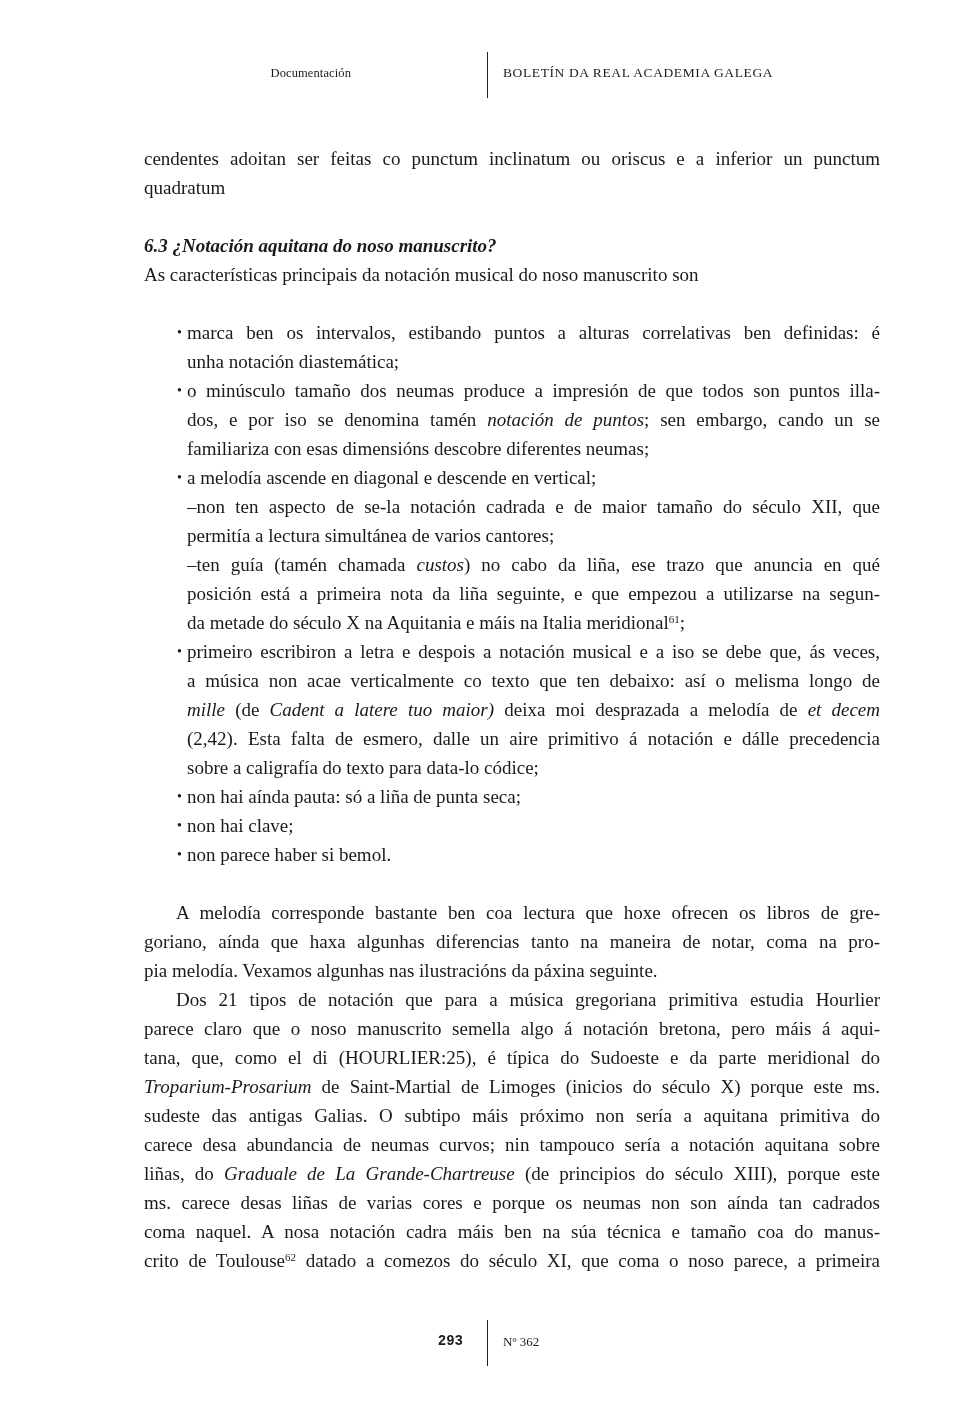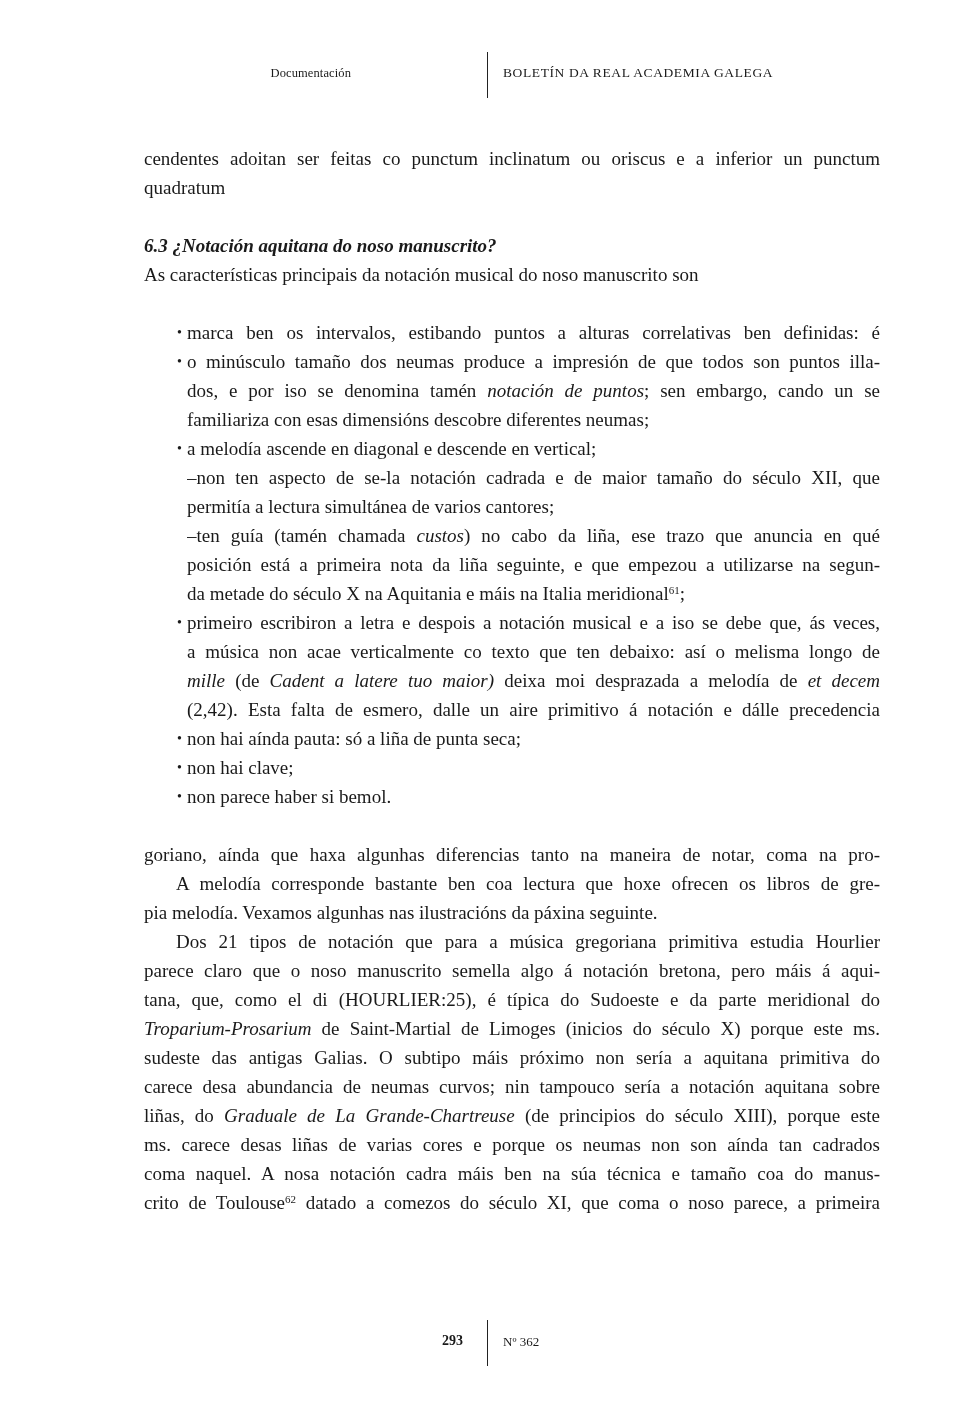--- a/index.html
+++ b/index.html
@@ -3,21 +3,21 @@
 <meta charset="utf-8">
 <style>
   html, body { margin: 0; padding: 0; background: #ffffff; }
   body { width: 975px; height: 1417px; position: relative; overflow: hidden;
          font-family: "Liberation Serif", "DejaVu Serif", serif; color: #1a1a1a; }
   .header { position: absolute; top: 52px; left: 0; width: 856px; height: 48px; }
   .header .sec { position: absolute; right: 505px; top: 14px; font-size: 12.5px; letter-spacing: 0.1px; }
   .header .rule { position: absolute; left: 487px; top: 0; width: 1px; height: 46px; background: #222; }
   .header .journal { position: absolute; left: 503px; top: 13px; font-size: 13.5px; letter-spacing: 0.6px; }
   .footer { position: absolute; top: 1320px; left: 0; width: 975px; height: 48px; }
-  .footer .pnum { position: absolute; right: 512px; top: 13px; font-size: 14px; font-weight: bold; }
+  .footer .pnum { position: absolute; right: 512px; top: 13px; font-size: 14px; font-weight: bold; font-family: Liberation Mono, monospace; }
   .footer .rule { position: absolute; left: 487px; top: 0; width: 1px; height: 46px; background: #222; }
   .footer .issue { position: absolute; left: 503px; top: 14px; font-size: 13px; text-align: center; }
   .content { position: absolute; left: 119px; top: 144px; width: 736px; font-size: 19px; line-height: 29px; margin-left: 25px; }
   .content p { margin: 0; text-align: justify; }
   .line { display: block; white-space: nowrap; }
   .jline { display: block; text-align: justify; text-align-last: justify; white-space: normal; height: 29px; overflow: hidden; }
   .h3 { font-weight: bold; margin-top: 29px !important; font-style: italic; }
   .list { margin: 29px 0 0 0; padding: 0; list-style: none; }
   .list .item { position: relative; padding-left: 43px; }
   .list .bullet { position: absolute; left: 33px; top: 0; font-size: 14px; }
@@ -44,20 +44,21 @@
   <p class="h3">6.3 ¿Notación aquitana do noso manuscrito?</p>
   <p>
       <span class="line">As características principais da notación musical do noso manuscrito son</span>
     </p>
 
   <div class="list">
 
     <div class="item">
       <span class="bullet">•</span>
       <span class="jline">marca ben os intervalos, estibando puntos a alturas correlativas ben definidas: é</span>
+      <span class="line">unha notación diastemática;</span>
     </div>
 
     <div class="item">
       <span class="bullet">•</span>
       <span class="jline">o minúsculo tamaño dos neumas produce a impresión de que todos son puntos illa-</span>
       <span class="jline"><span>dos, e por iso se denomina tamén </span><i>notación de puntos</i><span>; sen embargo, cando un se</span></span>
       <span class="line">familiariza con esas dimensións descobre diferentes neumas;</span>
     </div>
 
     <div class="item">
@@ -75,20 +76,21 @@
       <span class="jline">posición está a primeira nota da liña seguinte, e que empezou a utilizarse na segun-</span>
       <span class="line"><span>da metade do século X na Aquitania e máis na Italia meridional</span><sup>61</sup><span>;</span></span>
     </div>
 
     <div class="item">
       <span class="bullet">•</span>
       <span class="jline">primeiro escribiron a letra e despois a notación musical e a iso se debe que, ás veces,</span>
       <span class="jline">a música non acae verticalmente co texto que ten debaixo: así o melisma longo de</span>
       <span class="jline"><i>mille</i><span> (de </span><i>Cadent a latere tuo maior)</i><span> deixa moi desprazada a melodía de </span><i>et decem</i></span>
       <span class="jline">(2,42). Esta falta de esmero, dalle un aire primitivo á notación e dálle precedencia</span>
+      <span class="line">sobre a caligrafía do texto para data-lo códice;</span>
     </div>
 
     <div class="item">
       <span class="bullet">•</span>
       <span class="line">non hai aínda pauta: só a liña de punta seca;</span>
     </div>
 
     <div class="item">
       <span class="bullet">•</span>
       <span class="line">non hai clave;</span>
@@ -96,22 +98,22 @@
 
     <div class="item">
       <span class="bullet">•</span>
       <span class="line">non parece haber si bemol.</span>
     </div>
   </div>
 
   <div class="gap"></div>
 
   <p>
+    <span class="jline indent">A melodía corresponde bastante ben coa lectura que hoxe ofrecen os libros de gre-</span>
     <span class="jline">goriano, aínda que haxa algunhas diferencias tanto na maneira de notar, coma na pro-</span>
-    <span class="jline indent">A melodía corresponde bastante ben coa lectura que hoxe ofrecen os libros de gre-</span>
     <span class="line">pia melodía. Vexamos algunhas nas ilustracións da páxina seguinte.</span>
   </p>
 
   <p>
     <span class="jline indent">Dos 21 tipos de notación que para a música gregoriana primitiva estudia Hourlier</span>
     <span class="jline">parece claro que o noso manuscrito semella algo á notación bretona, pero máis á aqui-</span>
     <span class="jline">tana, que, como el di (HOURLIER:25), é típica do Sudoeste e da parte meridional do</span>
     <span class="jline"><i>Troparium-Prosarium</i><span> de Saint-Martial de Limoges (inicios do século X) porque este ms.</span></span>
     <span class="jline">sudeste das antigas Galias. O subtipo máis próximo non sería a aquitana primitiva do</span>
     <span class="jline">carece desa abundancia de neumas curvos; nin tampouco sería a notación aquitana sobre</span>

